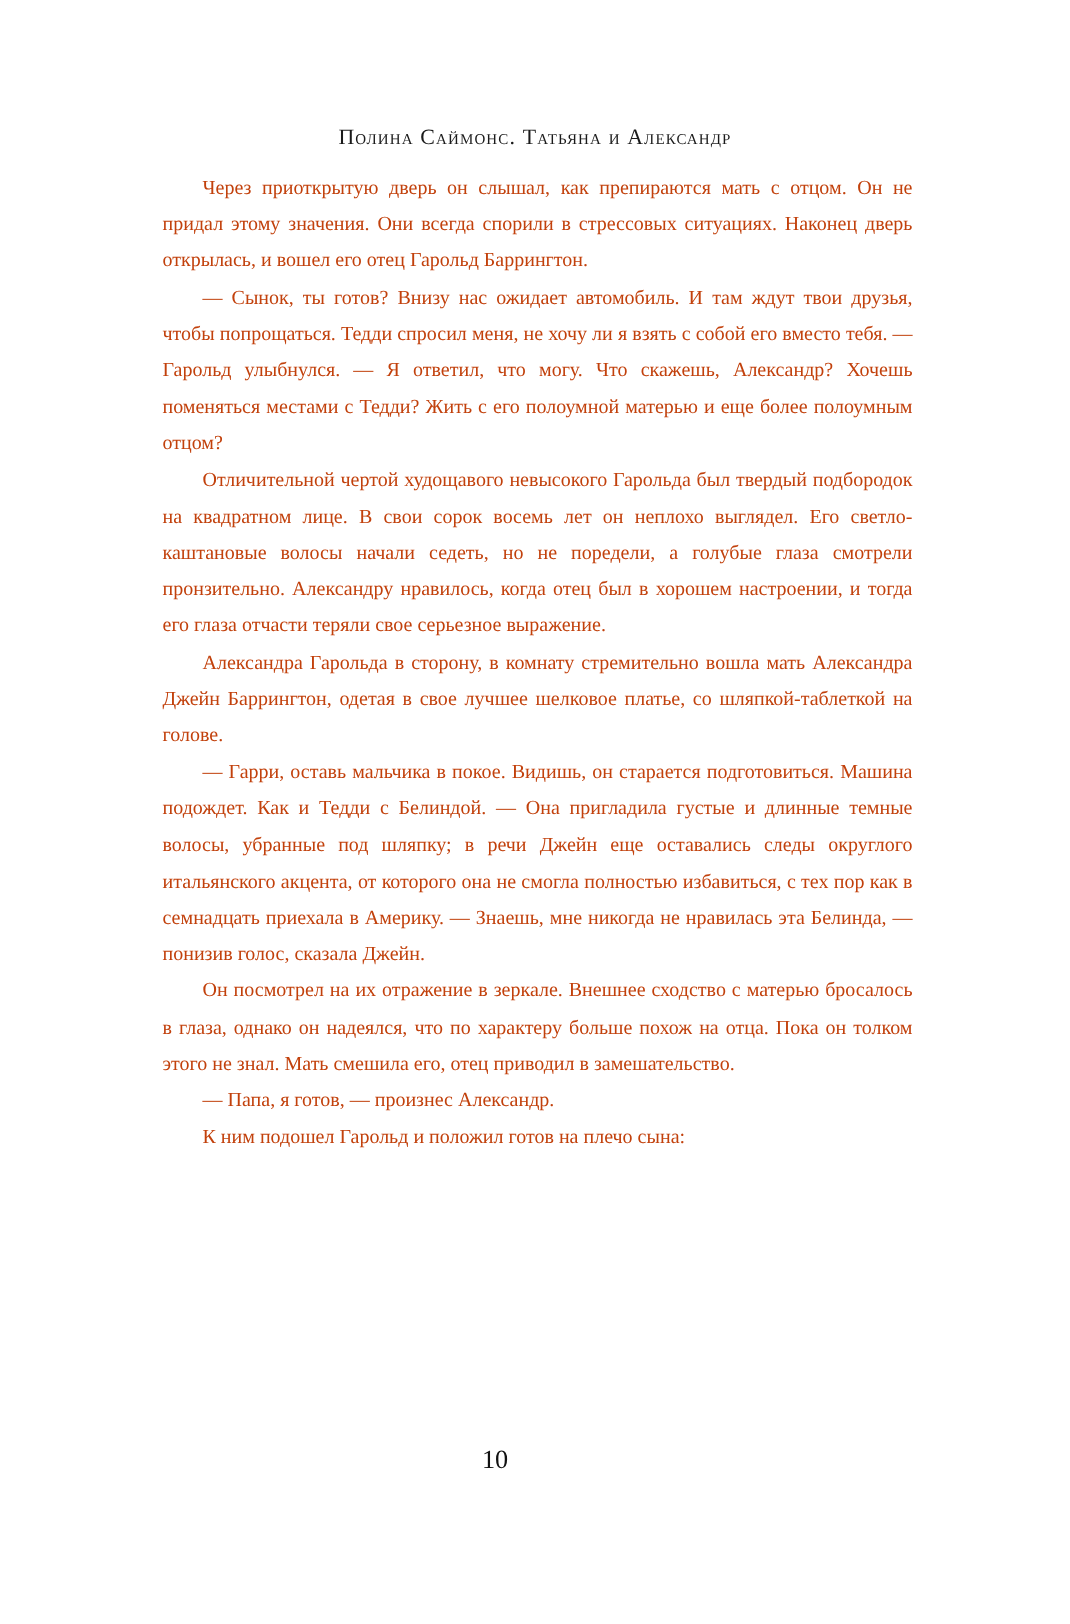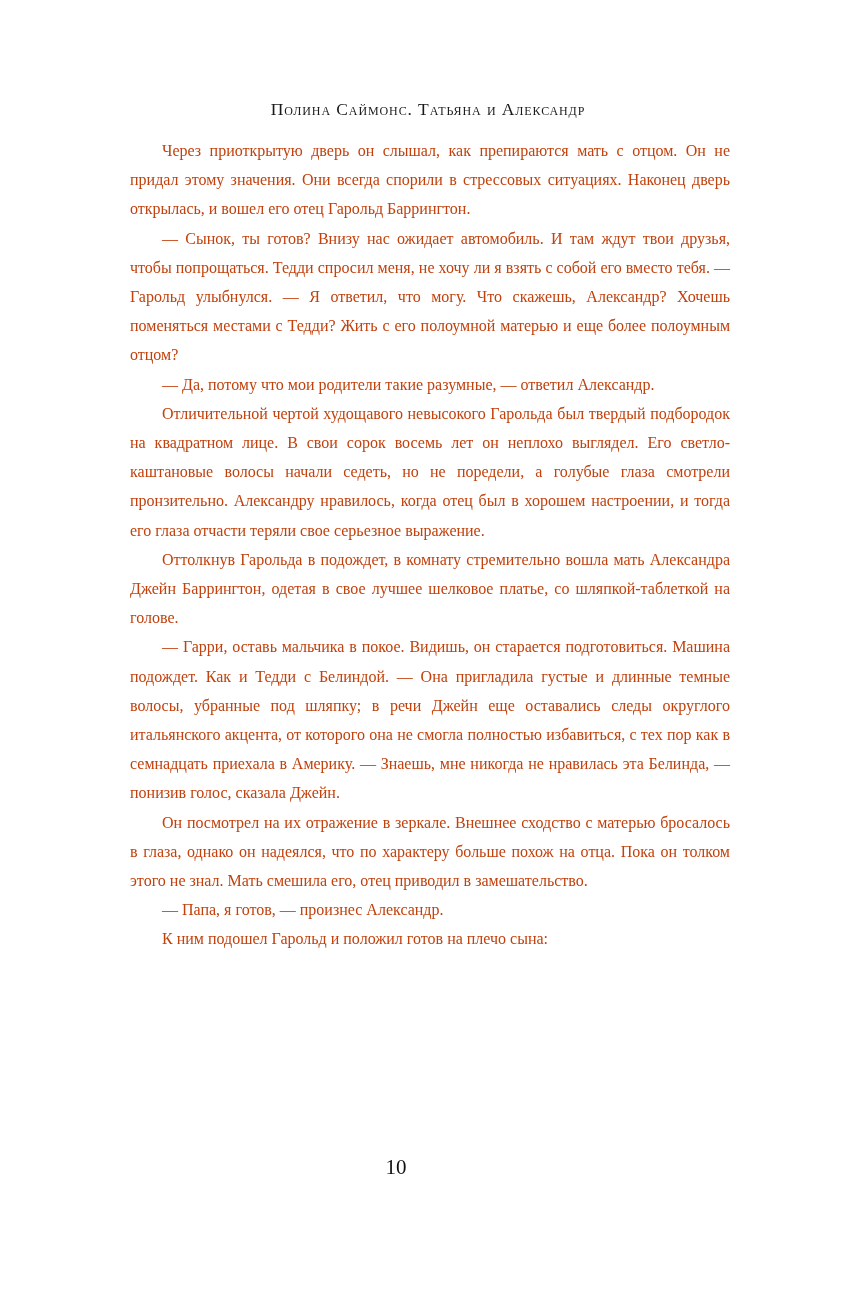--- a/index.html
+++ b/index.html
@@ -70,23 +70,22 @@
 
 <div class="page">
 
   <div class="running-head">
     <span class="rh-inner">Полина Саймонс. Татьяна и Александр</span>
   </div>
 
   <div class="body-text">
     <p>Через приоткрытую дверь он слышал, как препираются мать с отцом. Он не придал этому значения. Они всегда спорили в стрессовых ситуациях. Наконец дверь открылась, и вошел его отец Гарольд Баррингтон.</p>
     <p>— Сынок, ты готов? Внизу нас ожидает автомобиль. И там ждут твои друзья, чтобы попрощаться. Тедди спросил меня, не хочу ли я взять с собой его вместо тебя. — Гарольд улыбнулся. — Я ответил, что могу. Что скажешь, Александр? Хочешь поменяться местами с Тедди? Жить с его полоумной матерью и еще более полоумным отцом?</p>
-    <p>— Да, потому что мои родители такие разумные, — ответил Александр.</p>
     <p>Отличительной чертой худощавого невысокого Гарольда был твердый подбородок на квадратном лице. В свои сорок восемь лет он неплохо выглядел. Его светло-каштановые волосы начали седеть, но не поредели, а голубые глаза смотрели пронзительно. Александру нравилось, когда отец был в хорошем настроении, и тогда его глаза отчасти теряли свое серьезное выражение.</p>
-    <p>Оттолкнув Гарольда в подождет, в комнату стремительно вошла мать Александра Джейн Баррингтон, одетая в свое лучшее шелковое платье, со шляпкой-таблеткой на голове.</p>
+    <p>Александра Гарольда в сторону, в комнату стремительно вошла мать Александра Джейн Баррингтон, одетая в свое лучшее шелковое платье, со шляпкой-таблеткой на голове.</p>
     <p>— Гарри, оставь мальчика в покое. Видишь, он старается подготовиться. Машина подождет. Как и Тедди с Белиндой. — Она пригладила густые и длинные темные волосы, убранные под шляпку; в речи Джейн еще оставались следы округлого итальянского акцента, от которого она не смогла полностью избавиться, с тех пор как в семнадцать приехала в Америку. — Знаешь, мне никогда не нравилась эта Белинда, — понизив голос, сказала Джейн.</p>
     <p>Он посмотрел на их отражение в зеркале. Внешнее сходство с матерью бросалось в глаза, однако он надеялся, что по характеру больше похож на отца. Пока он толком этого не знал. Мать смешила его, отец приводил в замешательство.</p>
     <p>— Папа, я готов, — произнес Александр.</p>
     <p>К ним подошел Гарольд и положил готов на плечо сына:</p>
   </div>
 
   <div class="folio">10</div>
 
 </div>
 

